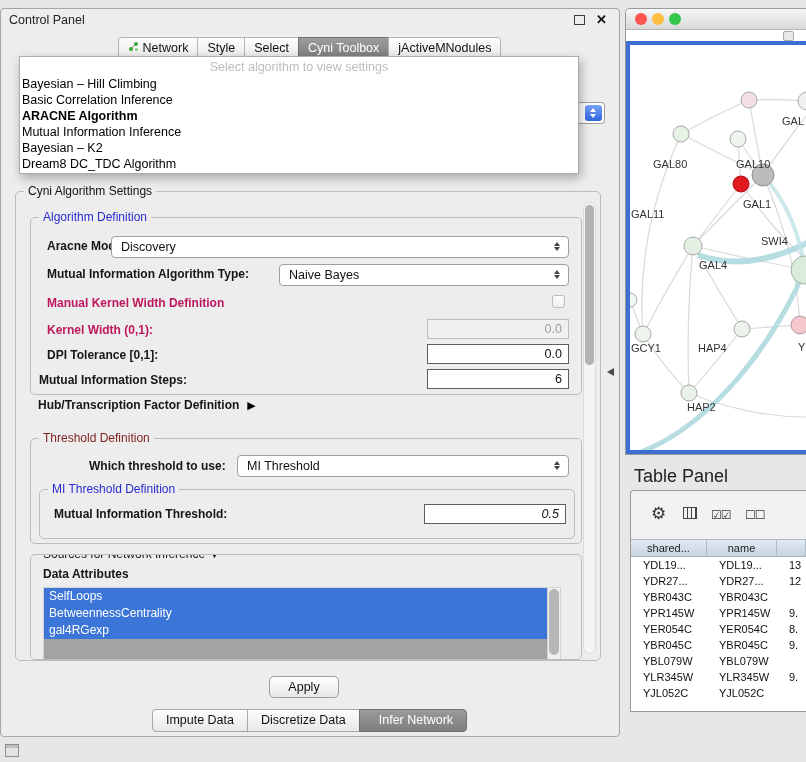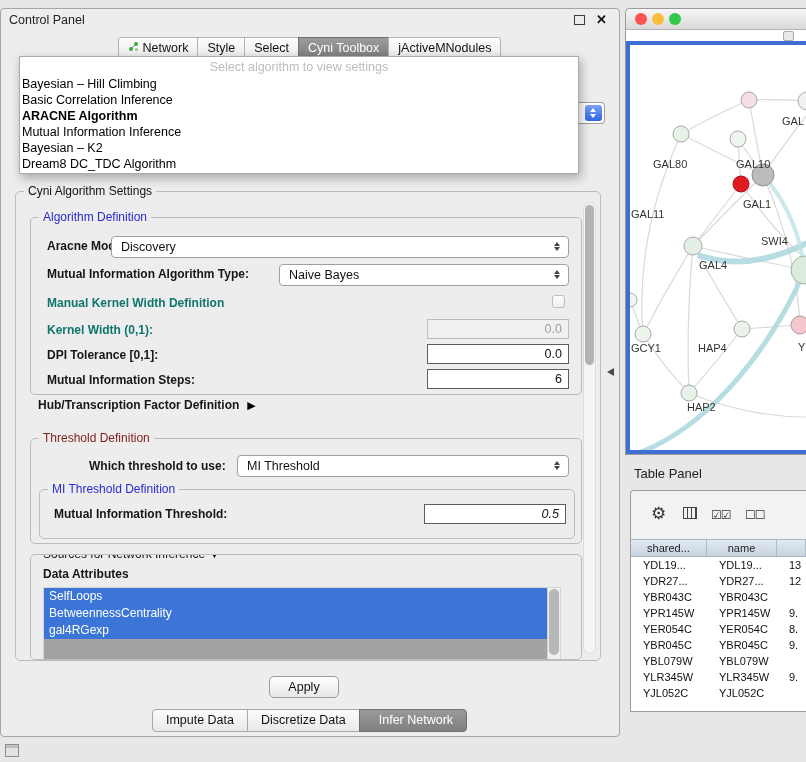--- a/index.html
+++ b/index.html
@@ -41,21 +41,21 @@
   .group{position:absolute;border:1px solid #bcbcbc;border-radius:5px;box-sizing:border-box;}
   .group-title{position:absolute;top:-8px;left:8px;background:#ededed;padding:0 4px;font-size:12px;line-height:14px;white-space:nowrap;}
   .gt-blue{color:#2a2ad0;}
   .gt-green{color:#7f1d1d;}
   .gt-black{color:#111;}
 
   .settings-group{left:14px;top:182px;width:586px;height:470px;}
   .algo-group{left:14px;top:25px;width:552px;height:178px;}
 
   .lbl{position:absolute;font-weight:bold;font-size:12px;color:#161616;white-space:nowrap;}
-  .lbl.dis{color:#0f766e;}
+  .lbl.dis{color:#be185d;}
 
   .combo{position:absolute;height:22px;background:#fff;border:1px solid #9f9f9f;border-radius:4px;box-sizing:border-box;}
   .combo-txt{position:absolute;left:9px;top:0;line-height:20px;font-size:12.5px;}
   .combo-arrows{position:absolute;right:6px;top:4px;width:8px;}
   .combo-arrows i{display:block;width:0;height:0;border-left:3.5px solid transparent;border-right:3.5px solid transparent;margin:1px 0;}
   .combo-arrows i.up{border-bottom:4px solid #444;}
   .combo-arrows i.dn{border-top:4px solid #444;}
 
   .field{position:absolute;height:20px;background:#fff;border:1px solid #5d5d5d;box-sizing:border-box;
          text-align:right;padding-right:6px;font-size:12.5px;line-height:18px;}
@@ -98,21 +98,21 @@
       border:1px solid #9a9a9a;border-right:none;border-radius:5px 0 0 0;box-sizing:border-box;overflow:hidden;}
   .nw-titlebar{position:relative;height:20px;background:linear-gradient(#f7f7f7,#d9d9d9);border-bottom:1px solid #b5b5b5;border-radius:5px 0 0 0;}
   .light{position:absolute;top:4px;width:12px;height:12px;border-radius:50%;box-sizing:border-box;}
   .nw-strip{position:relative;height:12px;background:#fff;}
   .nw-mini-btn{position:absolute;right:12px;top:1px;width:11px;height:10px;background:#e9e9e9;border:1px solid #ababab;border-radius:2px;box-sizing:border-box;}
   .nw-frame{position:absolute;left:0;right:0;top:32px;bottom:0;border:4px solid #3c6fd1;border-right:none;background:#fff;overflow:hidden;box-sizing:border-box;}
   #net-svg{display:block;}
   #net-svg text{font-size:11px;fill:#333;}
 
   
-  .tp-title{position:absolute;left:634px;top:466px;font-size:13px;color:#222;}
+  .tp-title{position:absolute;left:634px;top:466px;font-size:18px;color:#222;}
   .table-window{position:absolute;left:630px;top:490px;width:176px;height:222px;background:#f2f2f2;
       border:1px solid #9c9c9c;border-right:none;border-radius:4px 0 0 0;box-sizing:border-box;overflow:hidden;}
   .tp-toolbar{position:relative;height:48px;}
   .tb-ico{position:absolute;color:#333;}
   .ico-gear{left:20px;top:12px;font-size:17px;}
   .ico-cols{left:52px;top:16px;width:14px;height:12px;border:1.5px solid #444;box-sizing:border-box;
       background:repeating-linear-gradient(90deg,transparent 0 3px,#444 3px 4px);}
   .ico-checks{left:80px;top:17px;font-size:12px;letter-spacing:-1px;}
   .ico-unchecks{left:114px;top:17px;font-size:12px;letter-spacing:-1px;}
   .tp-header{display:flex;height:18px;background:linear-gradient(#e2eaf2,#c7d3e0);
@@ -206,21 +206,21 @@
 
         <span class="lbl dis" style="left:16px;top:78px;">Manual Kernel Width Definition</span>
         <span class="checkbox" style="right:16px;top:77px;"></span>
 
         <span class="lbl dis" style="left:16px;top:105px;">Kernel Width (0,1):</span>
         <div class="field dis" style="left:396px;right:12px;top:101px;">0.0</div>
 
         <span class="lbl" style="left:16px;top:130px;">DPI Tolerance [0,1]:</span>
         <div class="field" style="left:396px;right:12px;top:126px;">0.0</div>
 
-        <span class="lbl" style="left:16px;top:155px;">Mutual Information Steps:</span>
+        <span class="lbl" style="left:8px;top:155px;">Mutual Information Steps:</span>
         <div class="field" style="left:396px;right:12px;top:151px;">6</div>
       </div>
 
       <div class="hub-row">
         <span class="lbl" style="position:static;">Hub/Transcription Factor Definition</span>
         <span class="tri">▶</span>
       </div>
 
       <div class="group threshold-group">
         <span class="group-title gt-green">Threshold Definition</span>

